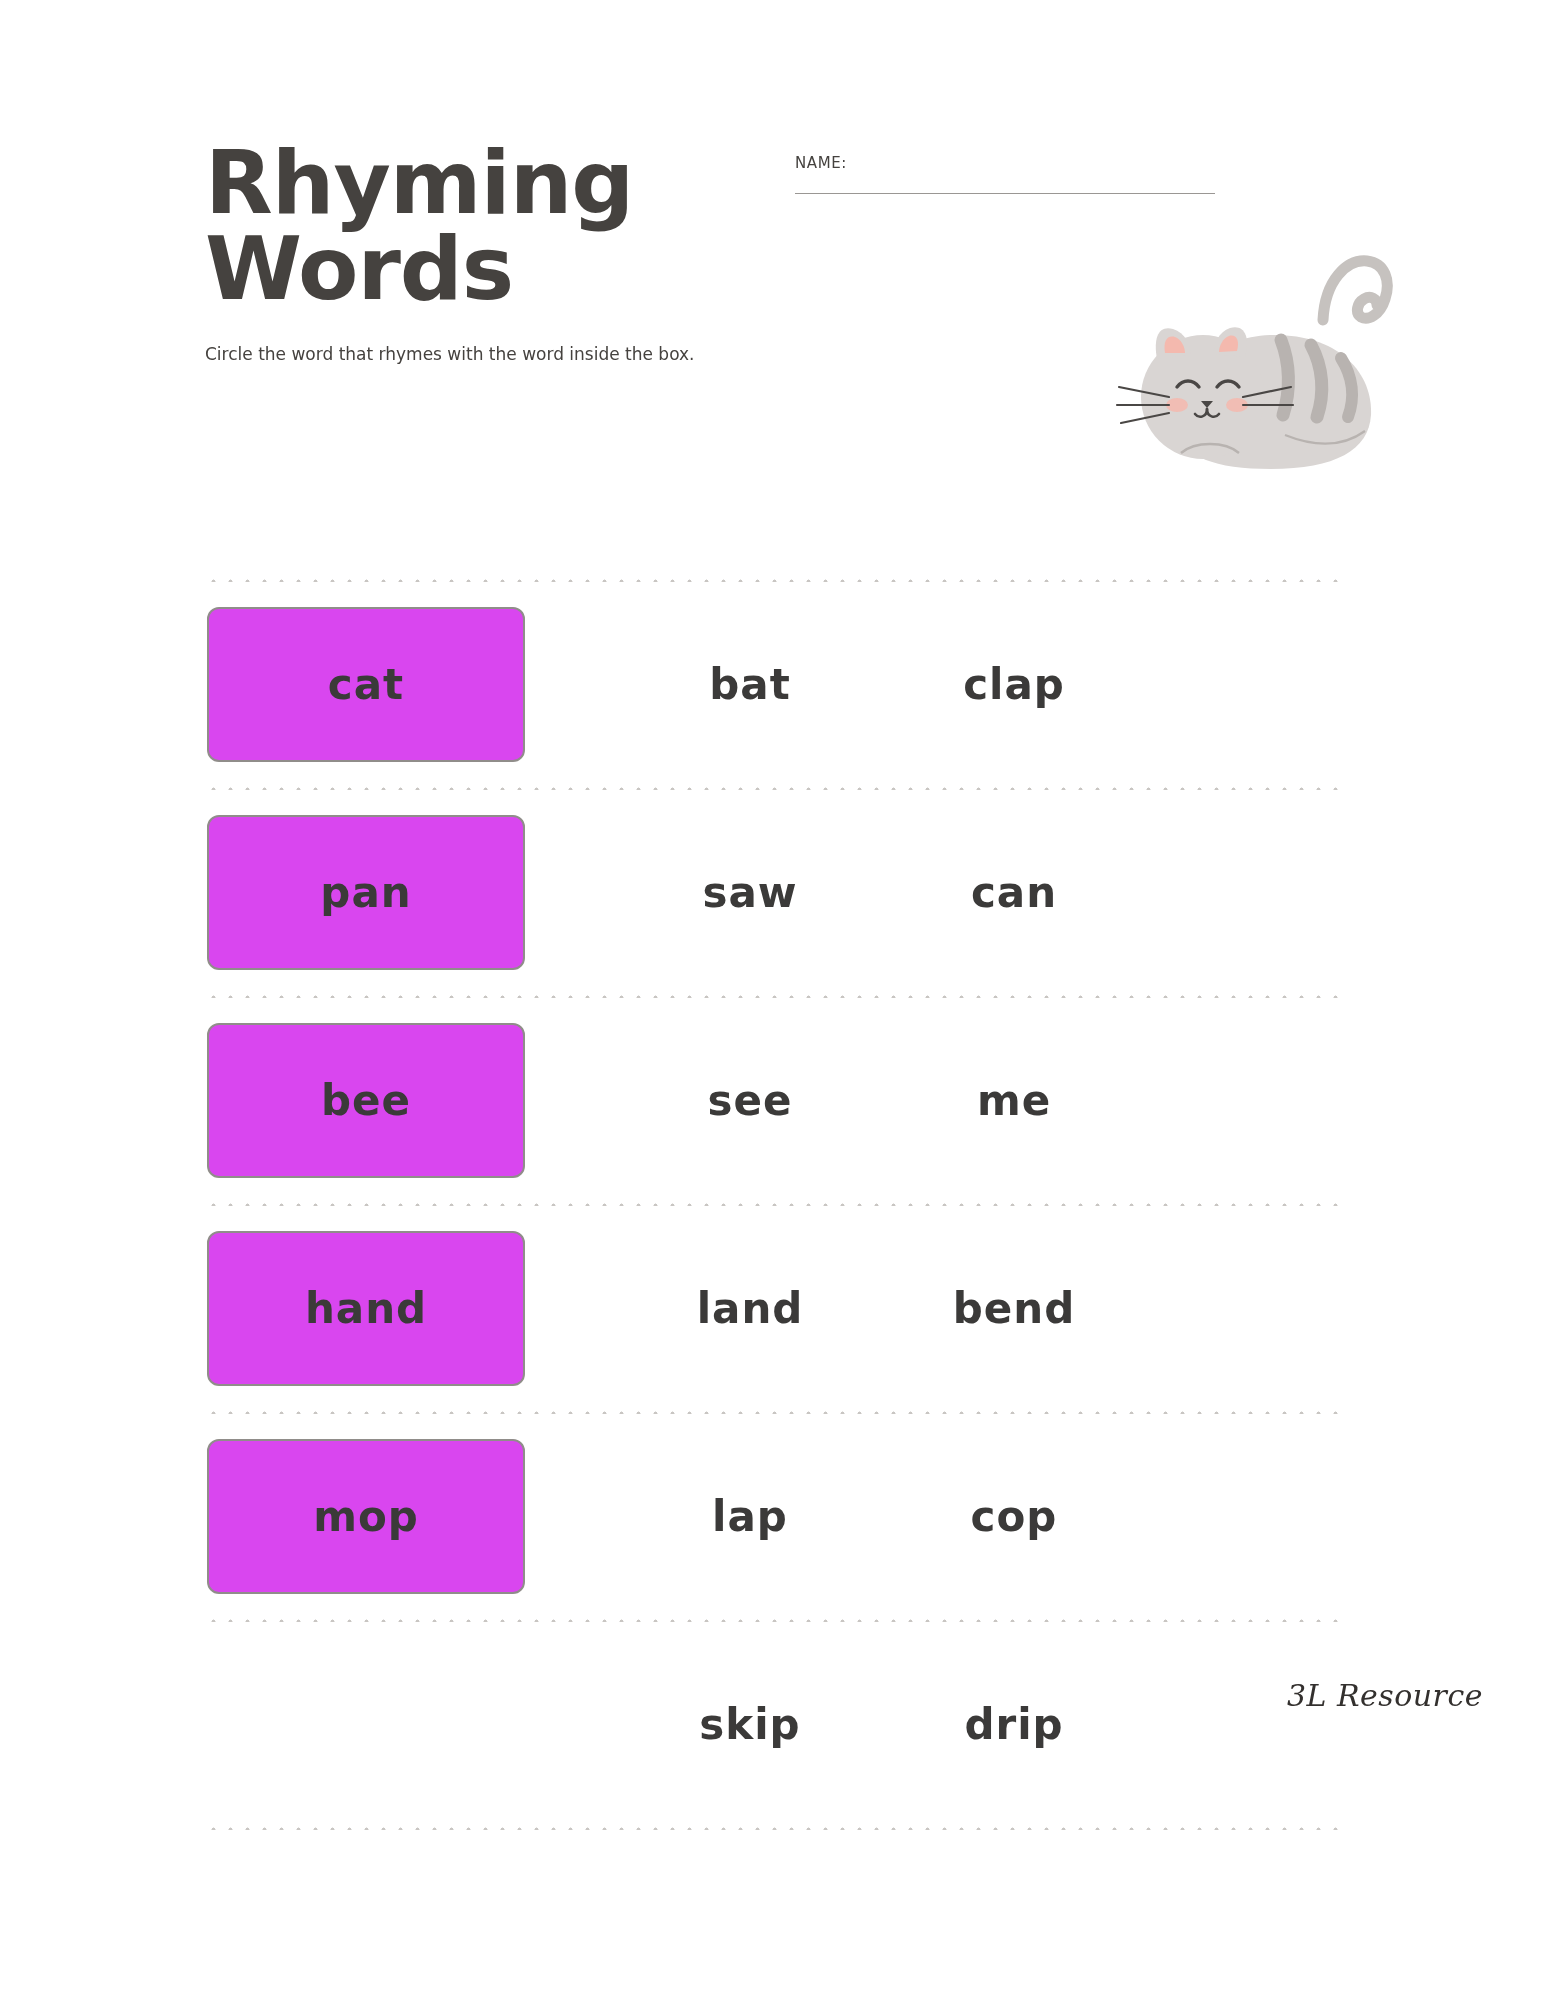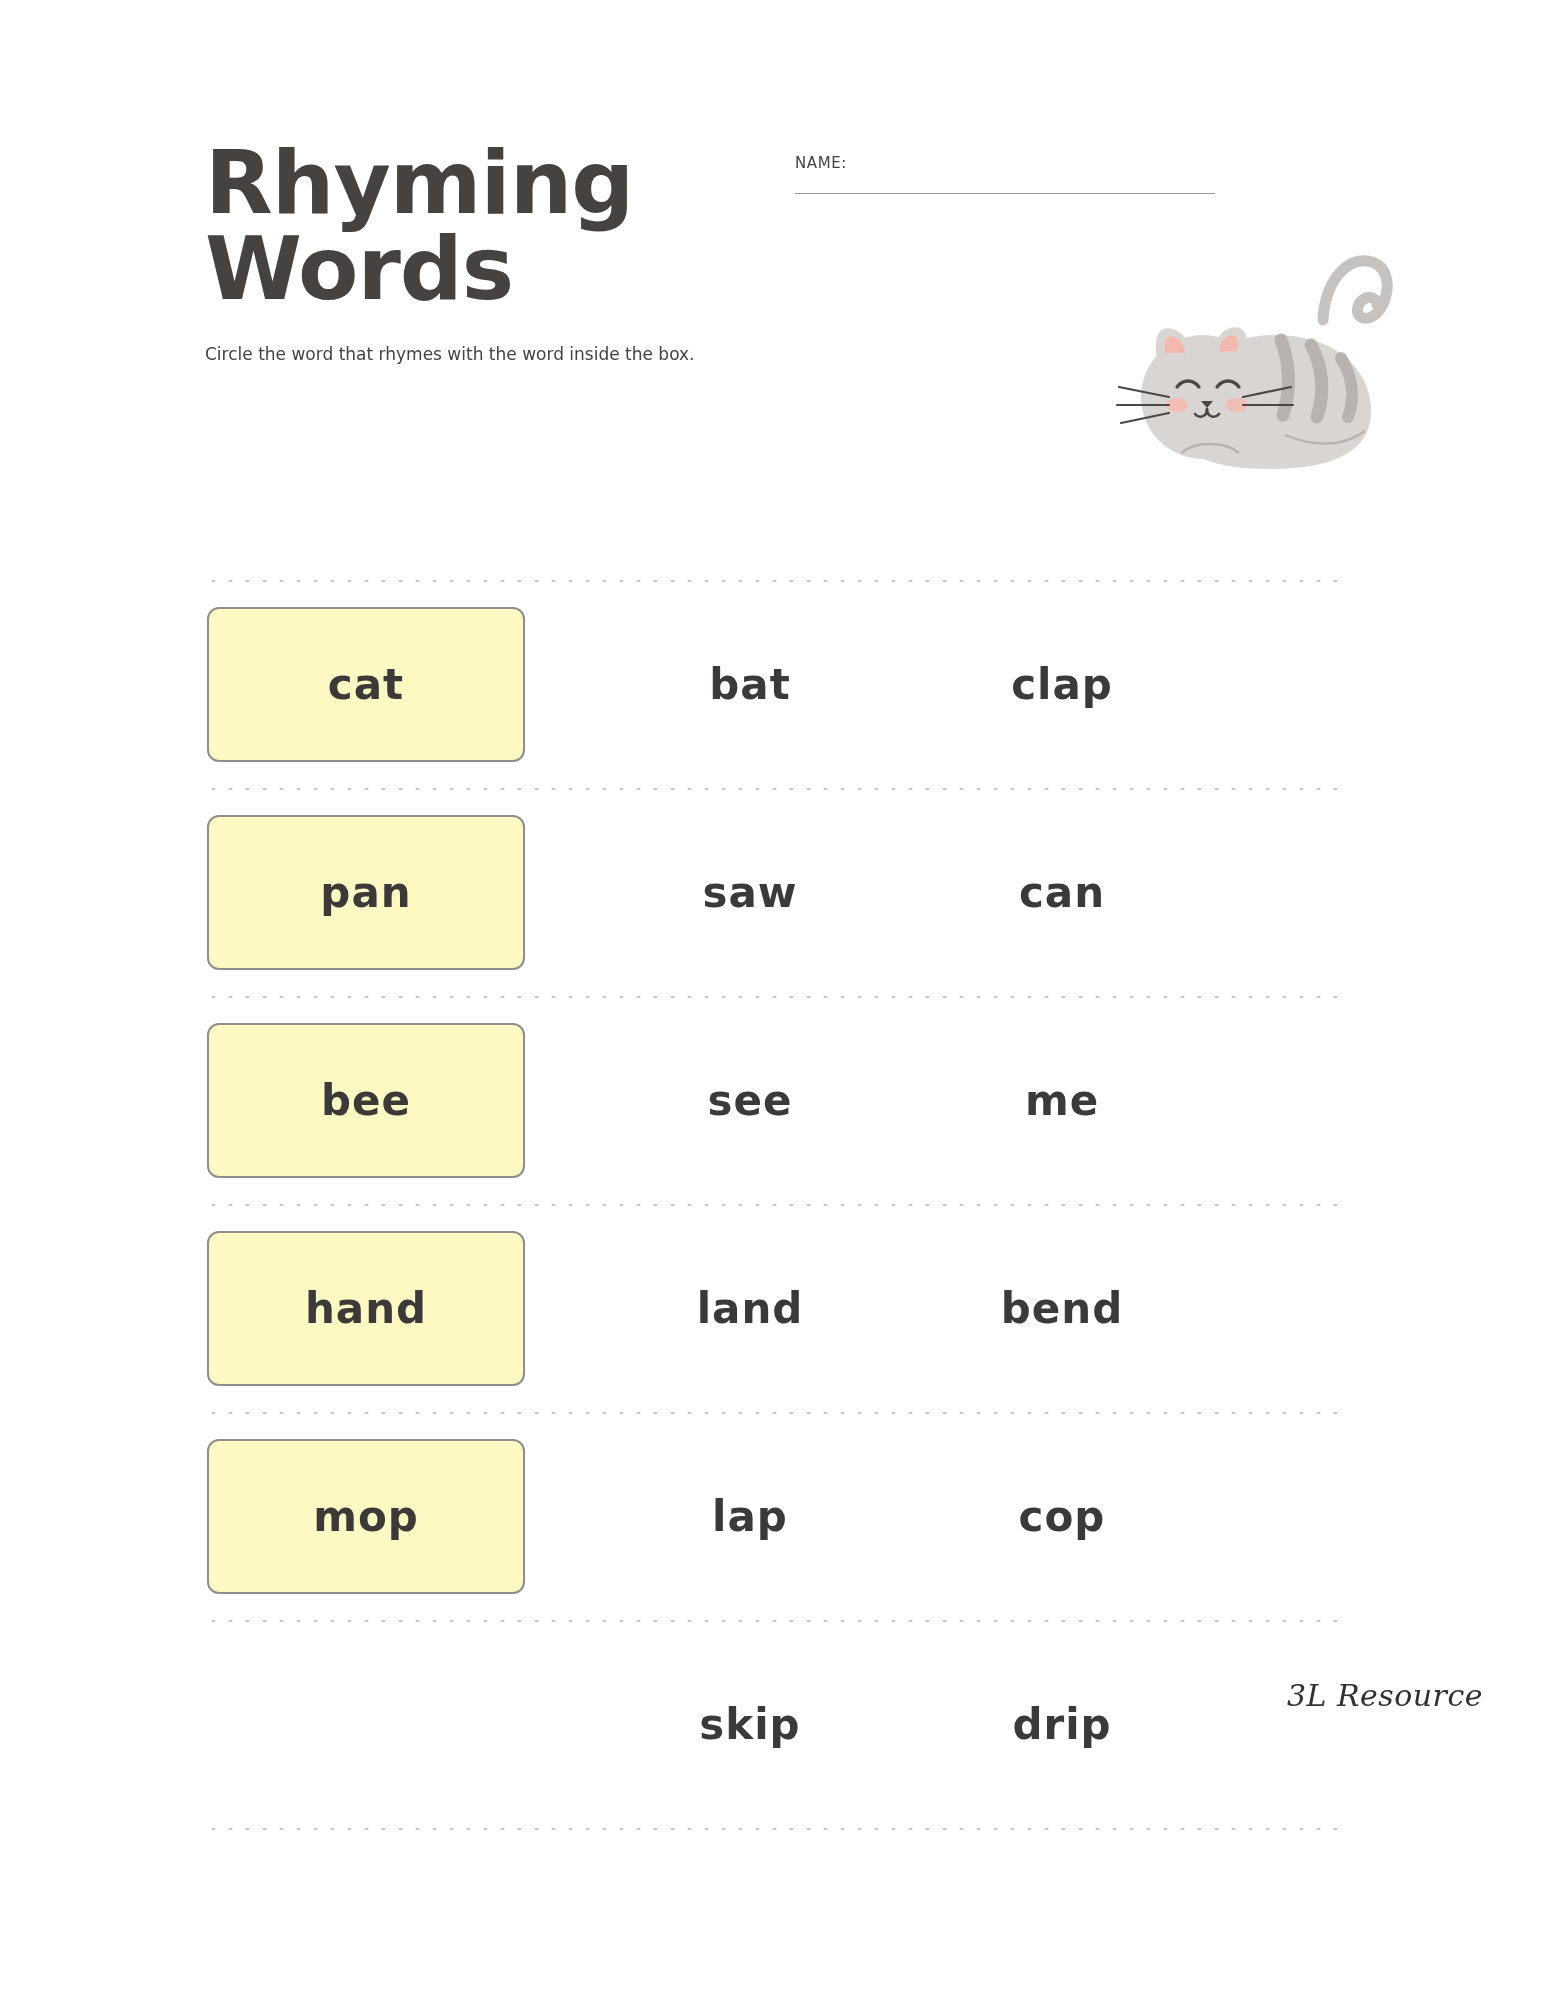--- a/index.html
+++ b/index.html
@@ -101,41 +101,41 @@
   }
   .word-box {
     width: 318px;
     height: 155px;
     border: 2.6px solid #908d8a;
     border-radius: 12px;
     display: flex;
     align-items: center;
     justify-content: center;
     box-sizing: border-box;
-    background: #fef9c3;
+    background: #d946ef;
     margin-left: 2px;
   }
   .word-box .bw {
     font-family: "DejaVu Sans", sans-serif;
     font-weight: bold;
     font-size: 42px;
     color: #3b3a39;
     letter-spacing: 1px;
   }
   .choice {
     font-family: "DejaVu Sans", sans-serif;
     font-weight: bold;
     font-size: 42px;
     color: #3b3a39;
     letter-spacing: 1px;
     text-align: center;
     position: absolute;
   }
   .choice-a { left: 400px; width: 290px; }
-  .choice-b { left: 712px; width: 290px; }
+  .choice-b { left: 664px; width: 290px; }
 
   
   .footer-brand {
     position: absolute;
     right: 62px;
     bottom: 62px;
     font-family: "DejaVu Serif", serif;
     font-style: italic;
     font-size: 30px;
     color: #33302e;

